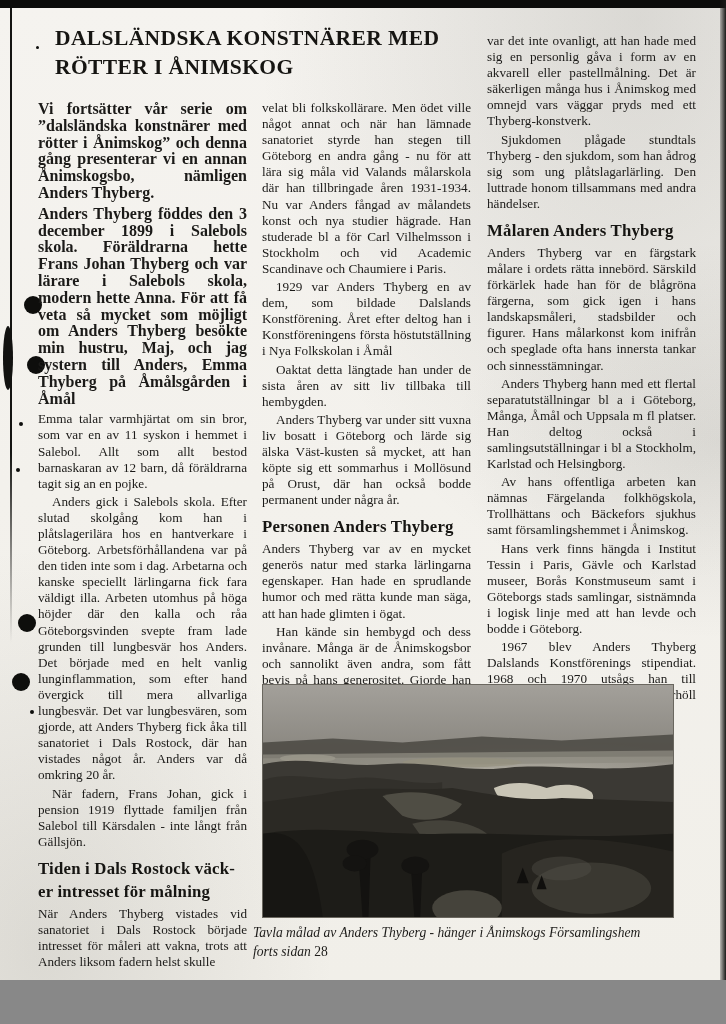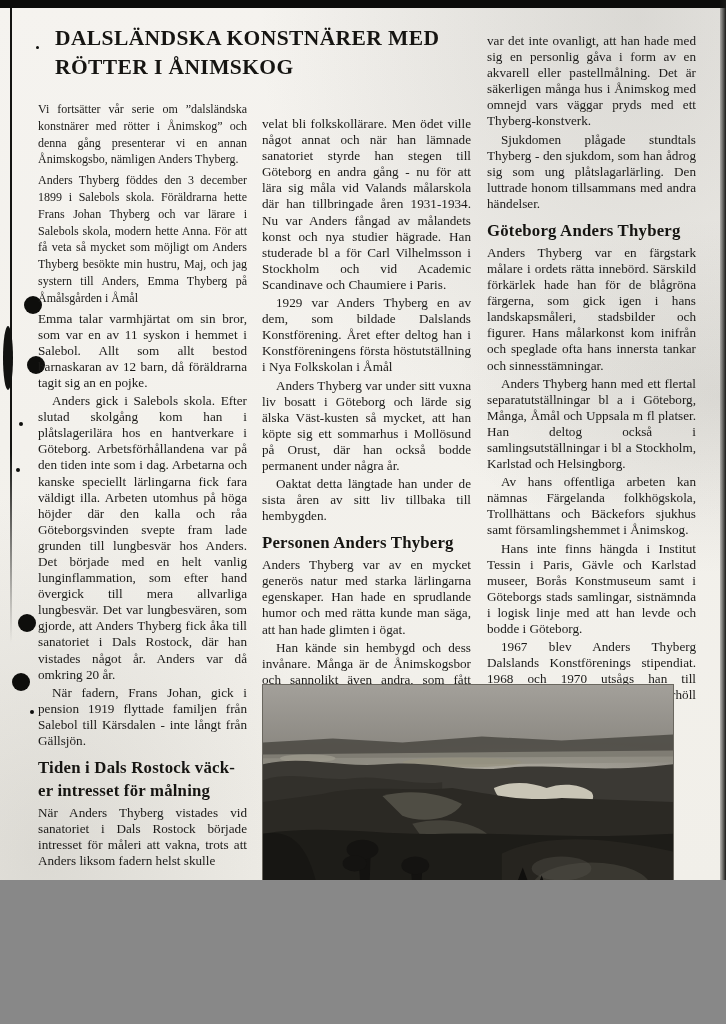--- a/index.html
+++ b/index.html
@@ -1,17 +1,17 @@
 <!DOCTYPE html>
 <html><head>
 <meta charset="utf-8">
 <style>
   html,body{margin:0;padding:0;background:#888;}
   .page{
-    position:relative;width:726px;height:880px;overflow:hidden;
+    position:relative;width:726px;height:980px;overflow:hidden;
     background:
       radial-gradient(ellipse at 88% 2%, rgba(110,110,104,.20), transparent 42%),
       radial-gradient(ellipse at 99% 45%, rgba(100,100,95,.14), transparent 26%),
       radial-gradient(ellipse at 6% 97%, rgba(120,118,110,.18), transparent 30%),
       linear-gradient(#f5f3ef,#f1efe9);
     font-family:"Liberation Serif","DejaVu Serif",serif;
     color:#1b1a18;
   }
   .bar-top{position:absolute;top:0;left:0;width:726px;height:8px;background:#0b0b0a;}
   .bar-bottom{position:absolute;top:1007px;left:0;width:726px;height:17px;background:#0d0d0c;}
@@ -29,24 +29,24 @@
   .m2{left:16px;top:468px;width:4px;height:4px;}
   .m3{left:36px;top:46px;width:3px;height:3px;}
   .m4{left:30px;top:710px;width:4px;height:4px;}
 
   .title{position:absolute;left:55px;top:24px;width:440px;margin:0;
     font-size:21.5px;font-weight:bold;line-height:1.34;letter-spacing:.4px;color:#161512;}
   .title span{display:block;}
 
   .col{position:absolute;width:209px;text-align:justify;font-size:13.2px;line-height:16.1px;}
   #col1{left:38px;top:101px;}
-  #col2{left:262px;top:116px;}
+  #col2{left:262px;top:100px;}
   #col3{left:487px;top:33px;}
   .col p{margin:0 0 2px 0;}
-  .col p.b{font-weight:normal;font-size:12px;line-height:16.8px;margin-bottom:4px;}
+  .col p.b{font-weight:bold;font-size:16px;line-height:16.8px;margin-bottom:4px;}
   .col p.ind{text-indent:14px;}
   .col h3{font-size:16.8px;line-height:1.12;margin:10px 0 4px 0;text-align:left;letter-spacing:.2px;color:#161512;}
   .col h3.cont{margin-top:0;}
 
   .photo{position:absolute;left:262px;top:684px;width:412px;height:234px;margin:0;
     border:1px solid #6a675f;box-sizing:border-box;background:#222;}
   .photo svg{display:block;width:100%;height:100%;}
 
   .caption{position:absolute;left:253px;top:923px;width:414px;
     font-style:italic;font-size:13.6px;line-height:1.4;color:#1d1c1a;}
@@ -84,34 +84,34 @@
       <p class="">Emma talar varmhjärtat om sin bror, som var en av 11 syskon i hemmet i Salebol. Allt som allt bestod barnaskaran av 12 barn, då föräldrarna tagit sig an en pojke.</p>
       <p class=" ind">Anders gick i Salebols skola. Efter slutad skolgång kom han i plåtslagerilära hos en hantverkare i Göteborg. Arbetsförhållandena var på den tiden inte som i dag. Arbetarna och kanske speciellt lärlingarna fick fara väldigt illa. Arbeten utomhus på höga höjder där den kalla och råa Göteborgsvinden svepte fram lade grunden till lungbesvär hos Anders. Det började med en helt vanlig lunginflammation, som efter hand övergick till mera allvarliga lungbesvär. Det var lungbesvären, som gjorde, att Anders Thyberg fick åka till sanatoriet i Dals Rostock, där han vistades något år. Anders var då omkring 20 år.</p>
       <p class=" ind">När fadern, Frans Johan, gick i pension 1919 flyttade familjen från Salebol till Kärsdalen - inte långt från Gällsjön.</p>
       <h3>Tiden i Dals Rostock väck-</h3>
       <h3 class="cont">er intresset för målning</h3>
       <p class="">När Anders Thyberg vistades vid sanatoriet i Dals Rostock började intresset för måleri att vakna, trots att Anders liksom fadern helst skulle</p>
     </div>
   <div class="col" id="col2">
       <p class="">velat bli folkskollärare. Men ödet ville något annat och när han lämnade sanatoriet styrde han stegen till Göteborg en andra gång - nu för att lära sig måla vid Valands målarskola där han tillbringade åren 1931-1934. Nu var Anders fångad av målandets konst och nya studier hägrade. Han studerade bl a för Carl Vilhelmsson i Stockholm och vid Academic Scandinave och Chaumiere i Paris.</p>
       <p class=" ind">1929 var Anders Thyberg en av dem, som bildade Dalslands Konstförening. Året efter deltog han i Konstföreningens första höstutställning i Nya Folkskolan i Åmål</p>
+      <p class=" ind">Oaktat detta längtade han under de sista åren av sitt liv tillbaka till hembygden.</p>
       <p class=" ind">Anders Thyberg var under sitt vuxna liv bosatt i Göteborg och lärde sig älska Väst-kusten så mycket, att han köpte sig ett sommarhus i Mollösund på Orust, där han också bodde permanent under några år.</p>
-      <p class=" ind">Oaktat detta längtade han under de sista åren av sitt liv tillbaka till hembygden.</p>
       <h3>Personen Anders Thyberg</h3>
       <p class="">Anders Thyberg var av en mycket generös natur med starka lärlingarna egenskaper. Han hade en sprudlande humor och med rätta kunde man säga, att han hade glimten i ögat.</p>
       <p class=" ind">Han kände sin hembygd och dess invånare. Många är de Ånimskogsbor och sannolikt även andra, som fått bevis på hans generositet. Gjorde han ett besök hos vänner och bekanta</p>
     </div>
   <div class="col" id="col3">
       <p class="">var det inte ovanligt, att han hade med sig en personlig gåva i form av en akvarell eller pastellmålning. Det är säkerligen många hus i Ånimskog med omnejd vars väggar pryds med ett Thyberg-konstverk.</p>
       <p class=" ind">Sjukdomen plågade stundtals Thyberg - den sjukdom, som han ådrog sig som ung plåtslagarlärling. Den luttrade honom tillsammans med andra händelser.</p>
-      <h3>Göteborg Anders Thyberg</h3>
+      <h3>Målaren Anders Thyberg</h3>
       <p class="">Anders Thyberg var en färgstark målare i ordets rätta innebörd. Särskild förkärlek hade han för de blågröna färgerna, som gick igen i hans landskapsmåleri, stadsbilder och figurer. Hans målarkonst kom inifrån och speglade ofta hans innersta tankar och sinnesstämningar.</p>
       <p class=" ind">Anders Thyberg hann med ett flertal separatutställningar bl a i Göteborg, Många, Åmål och Uppsala m fl platser. Han deltog också i samlingsutställningar i bl a Stockholm, Karlstad och Helsingborg.</p>
       <p class=" ind">Av hans offentliga arbeten kan nämnas Färgelanda folkhögskola, Trollhättans och Bäckefors sjukhus samt församlingshemmet i Ånimskog.</p>
-      <p class=" ind">Hans inte finns hängda i Institut Tessin i Paris, Gävle och Karlstad museer, Borås Konstmuseum samt i Göteborgs stads samlingar, sistnämnda i logisk linje med att han levde och bodde i Göteborg.</p>
+      <p class=" ind">Hans verk finns hängda i Institut Tessin i Paris, Gävle och Karlstad museer, Borås Konstmuseum samt i Göteborgs stads samlingar, sistnämnda i logisk linje med att han levde och bodde i Göteborg.</p>
       <p class=" ind">1967 blev Anders Thyberg Dalslands Konstförenings stipendiat. 1968 och 1970 utsågs han till Konstakademistipendiat. 1969 erhöll An-</p>
     </div>
 
   <figure class="photo">
     <svg viewBox="0 0 412 234" preserveAspectRatio="none">
       <defs>
         <linearGradient id="sky" x1="0" y1="0" x2="0" y2="1">
           <stop offset="0" stop-color="#a3a09a"></stop>
           <stop offset="1" stop-color="#7d7a73"></stop>
         </linearGradient>

